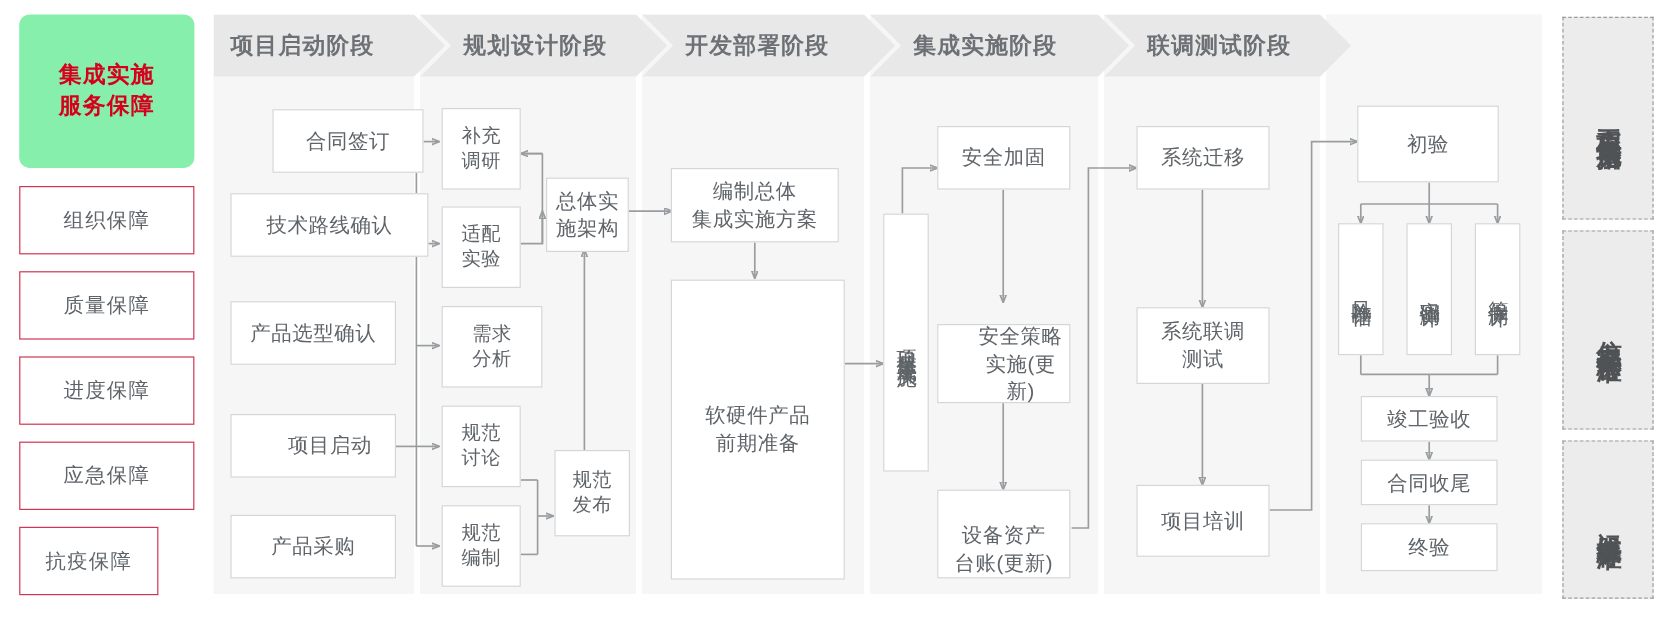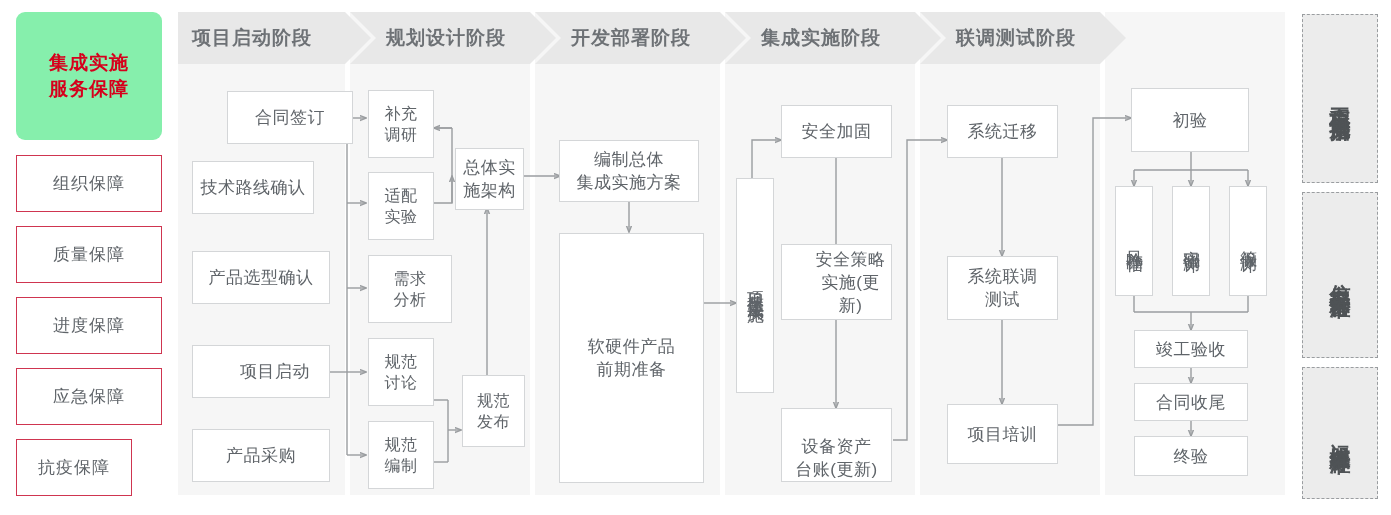--- a/index.html
+++ b/index.html
@@ -230,21 +230,21 @@
     <path d="M1191,312 L1191,330" marker-end="url(#ah)"></path>
 
     <path d="M1191,368 L1191,383" marker-end="url(#ah)"></path>
 
     <path d="M1191,421 L1191,436" marker-end="url(#ah)"></path>
   </svg>
 
   <div class="abs node" style="left:192px;top:91px;width:126px;height:53px;margin-left:35px;">
     <span>合同签订</span>
   </div>
-  <div class="abs node" style="left:192px;top:161px;width:122px;height:53px;align-items:center;">
+  <div class="abs node" style="left:192px;top:161px;width:165px;height:53px;align-items:center;">
     <span>技术路线确认</span>
   </div>
   <div class="abs node" style="left:192px;top:251px;width:138px;height:53px;">
     <span>产品选型确认</span>
   </div>
   <div class="abs node" style="left:192px;top:345px;width:138px;height:53px;padding-left:28px;">
     <span>项目启动</span>
   </div>
   <div class="abs node" style="left:192px;top:429px;width:138px;height:53px;">
     <span>产品采购</span>
@@ -305,21 +305,21 @@
       <div>前期准备</div>
     </div>
   </div>
 
   <div class="abs node vert" style="left:736px;top:178px;width:38px;height:215px;">
     <span>项目整体集成实施</span>
   </div>
   <div class="abs node" style="left:781px;top:105px;width:111px;height:53px;">
     <span>安全加固</span>
   </div>
-  <div class="abs node" style="left:781px;top:244px;width:111px;height:76px;padding-left:28px;">
+  <div class="abs node" style="left:781px;top:270px;width:111px;height:66px;padding-left:28px;">
     <div>
       <div>安全策略</div>
       <div>实施(更新)</div>
     </div>
   </div>
   <div class="abs node" style="left:781px;top:408px;width:111px;height:74px;align-items:flex-end;">
     <div>
       <div>设备资产</div>
       <div>台账(更新)</div>
     </div>

